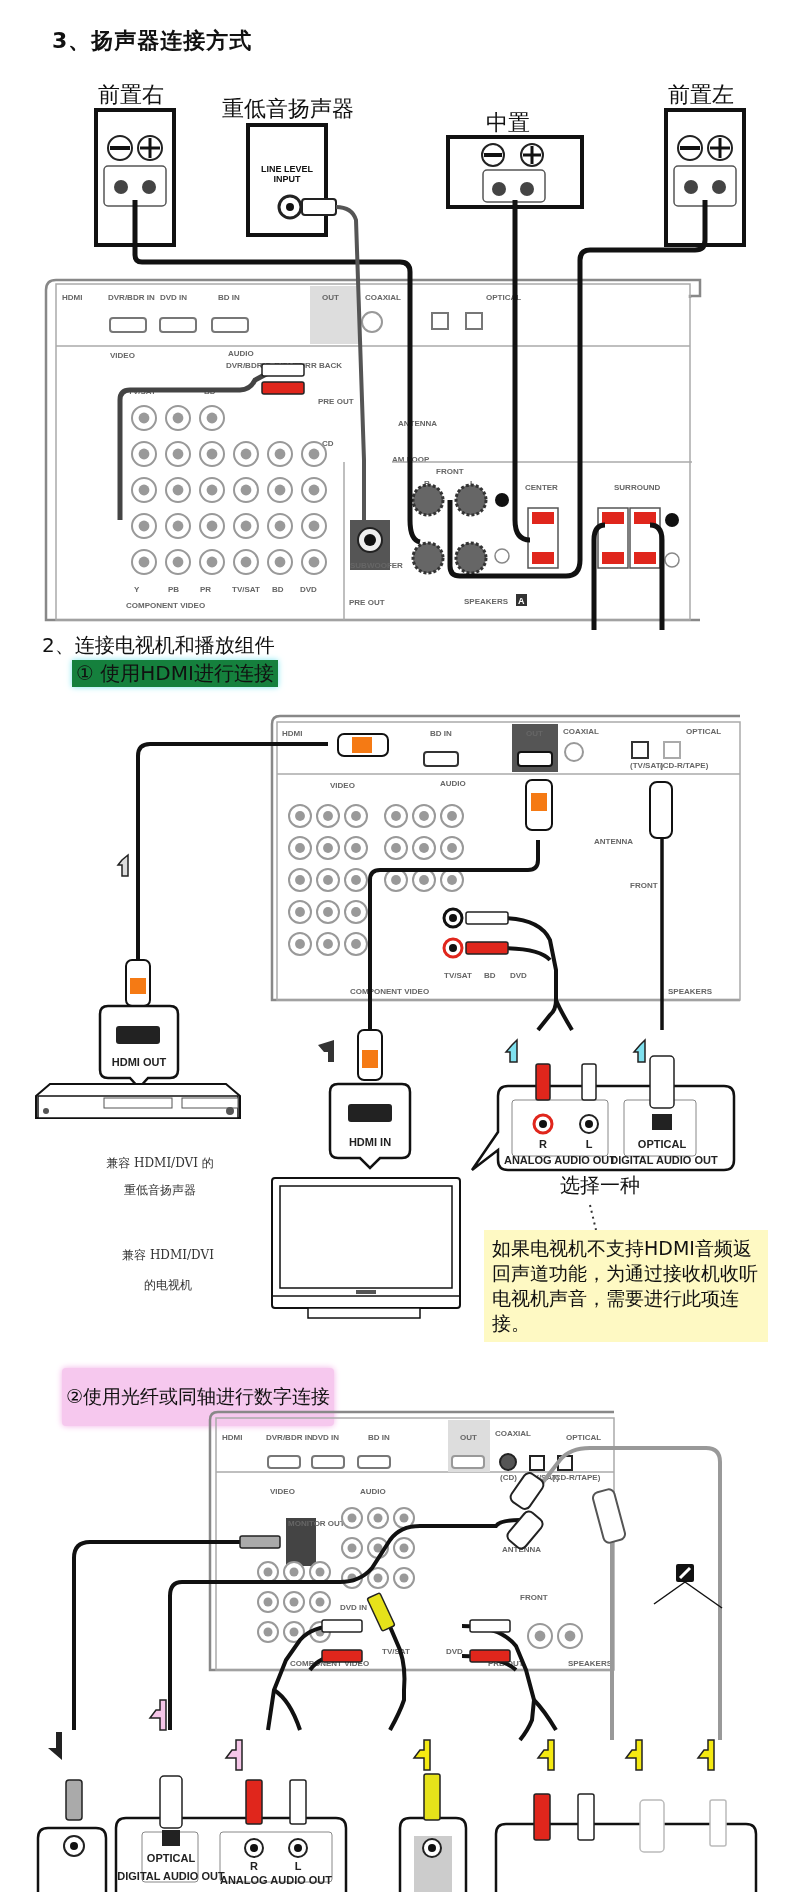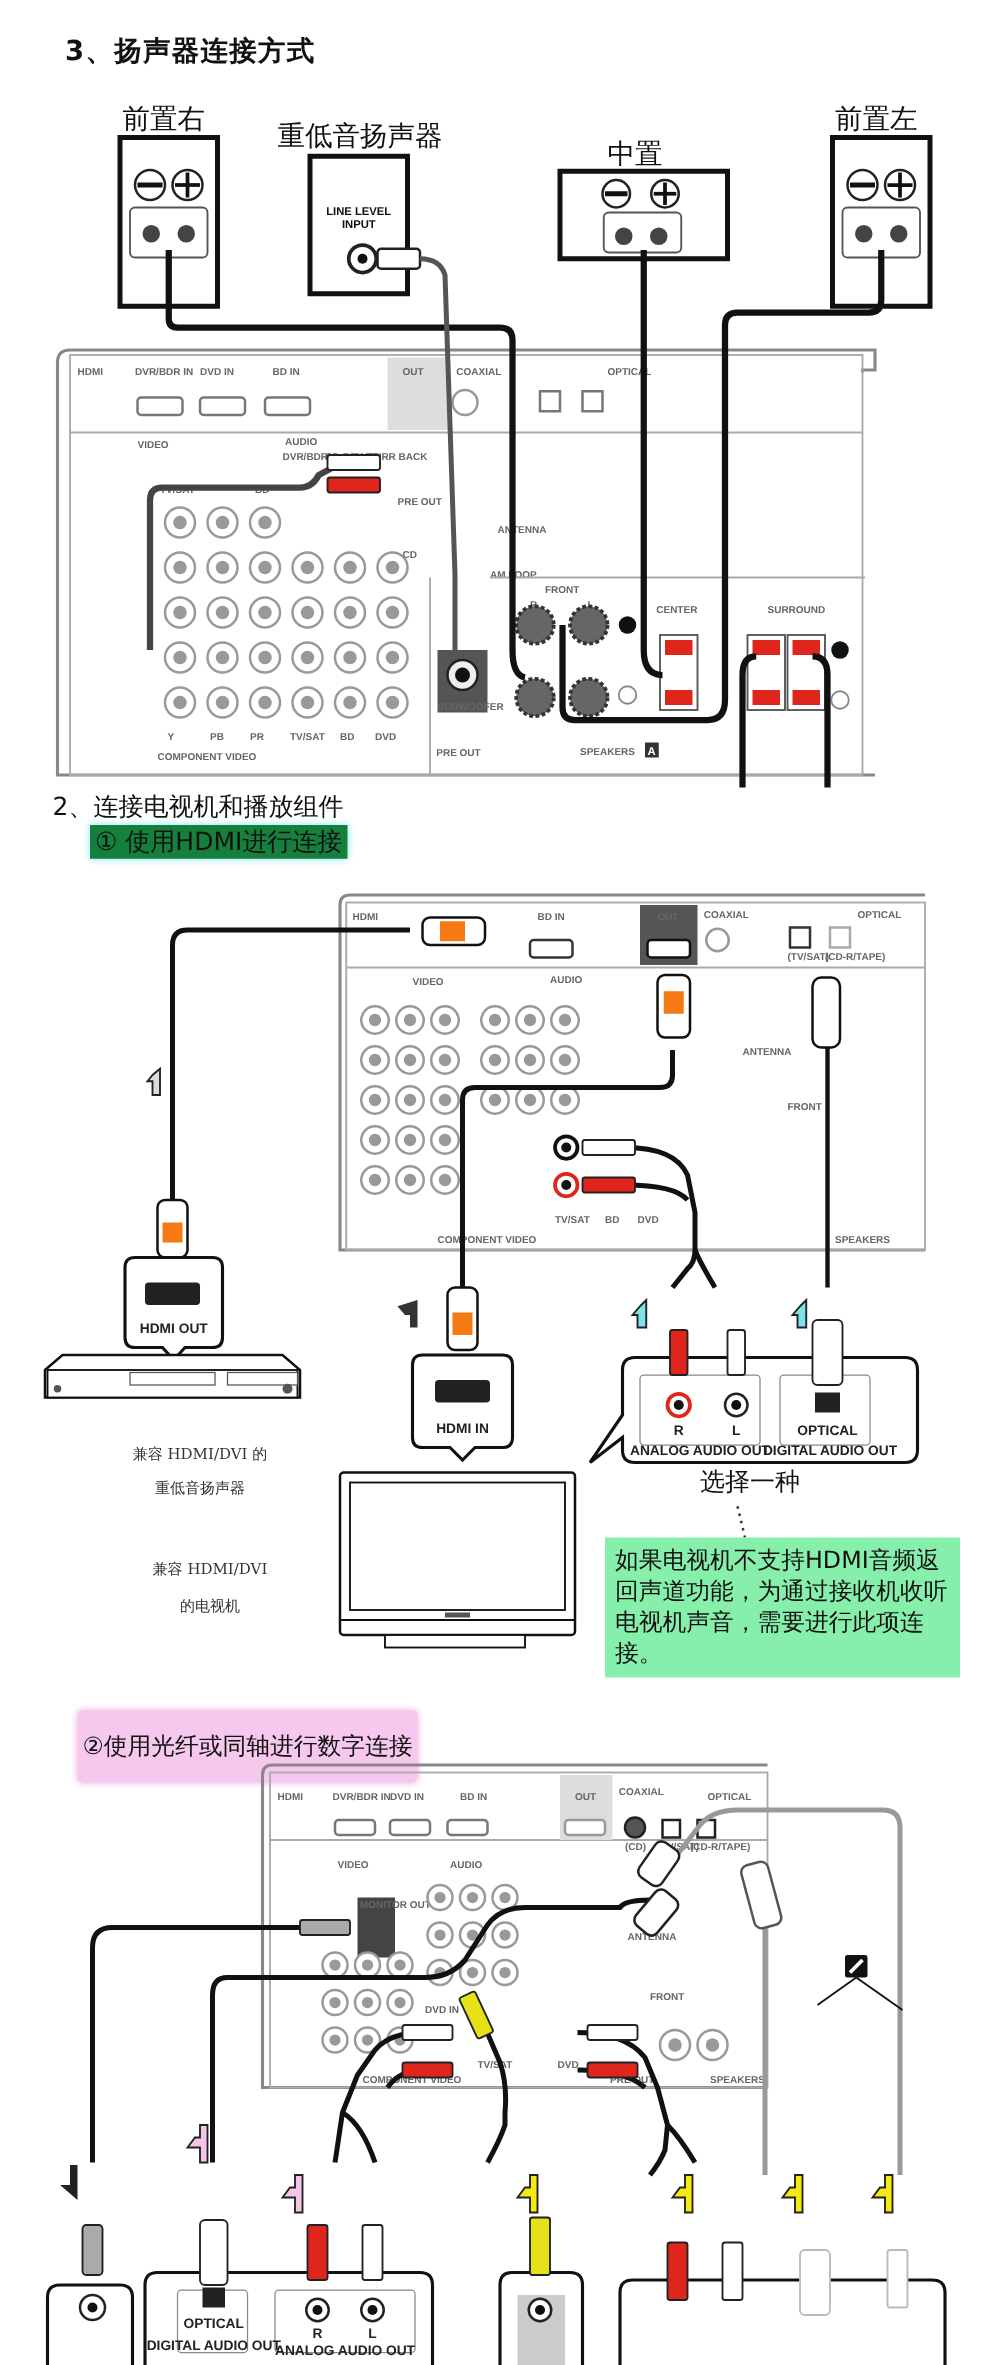--- a/index.html
+++ b/index.html
@@ -5,21 +5,21 @@
   html,body{margin:0;padding:0;background:#ffffff;}
   body{width:790px;height:1892px;position:relative;overflow:hidden;font-family:"DejaVu Sans",sans-serif;color:#111;}
   .abs{position:absolute;}
   .h1{font-size:22px;font-weight:bold;left:52px;top:26px;letter-spacing:1px;}
   .h2{font-size:20px;left:42px;top:632px;text-align:center;}
   .sub1{font-size:20px;left:72px;top:660px;color:#111;background:#15803d;padding:0 4px;border-radius:0;box-shadow:0 0 6px #7fe6f0;}
   .sub2{font-size:19px;left:62px;top:1368px;color:#111;background:#f6c8ee;padding:16px 4px;border-radius:4px;box-shadow:0 0 6px #f2b0e6;}
   .serif{font-family:"DejaVu Serif",serif;}
   .spk-label{font-size:22px;font-family:"DejaVu Serif",serif;}
   .caption{font-family:"DejaVu Serif",serif;font-size:12px;text-align:center;color:#333;}
-  .note{left:484px;top:1230px;width:268px;background:#86efac;font-size:19px;line-height:25px;padding:6px 8px;color:#111;}
+  .note{left:484px;top:1230px;width:268px;background:#fef9c3;font-size:19px;line-height:25px;padding:6px 8px;color:#111;}
   svg text{font-family:"Liberation Sans",sans-serif;}
   .rcv-txt{font-size:8px;fill:#666;font-weight:bold;}
   .blk-txt{font-size:9px;fill:#111;font-weight:bold;}
   .port-lbl{font-family:"Liberation Sans",sans-serif;font-weight:bold;font-size:11px;fill:#222;}
 </style>
 </head>
 <body>
 
 <div class="abs h1">3、扬声器连接方式</div>
 

